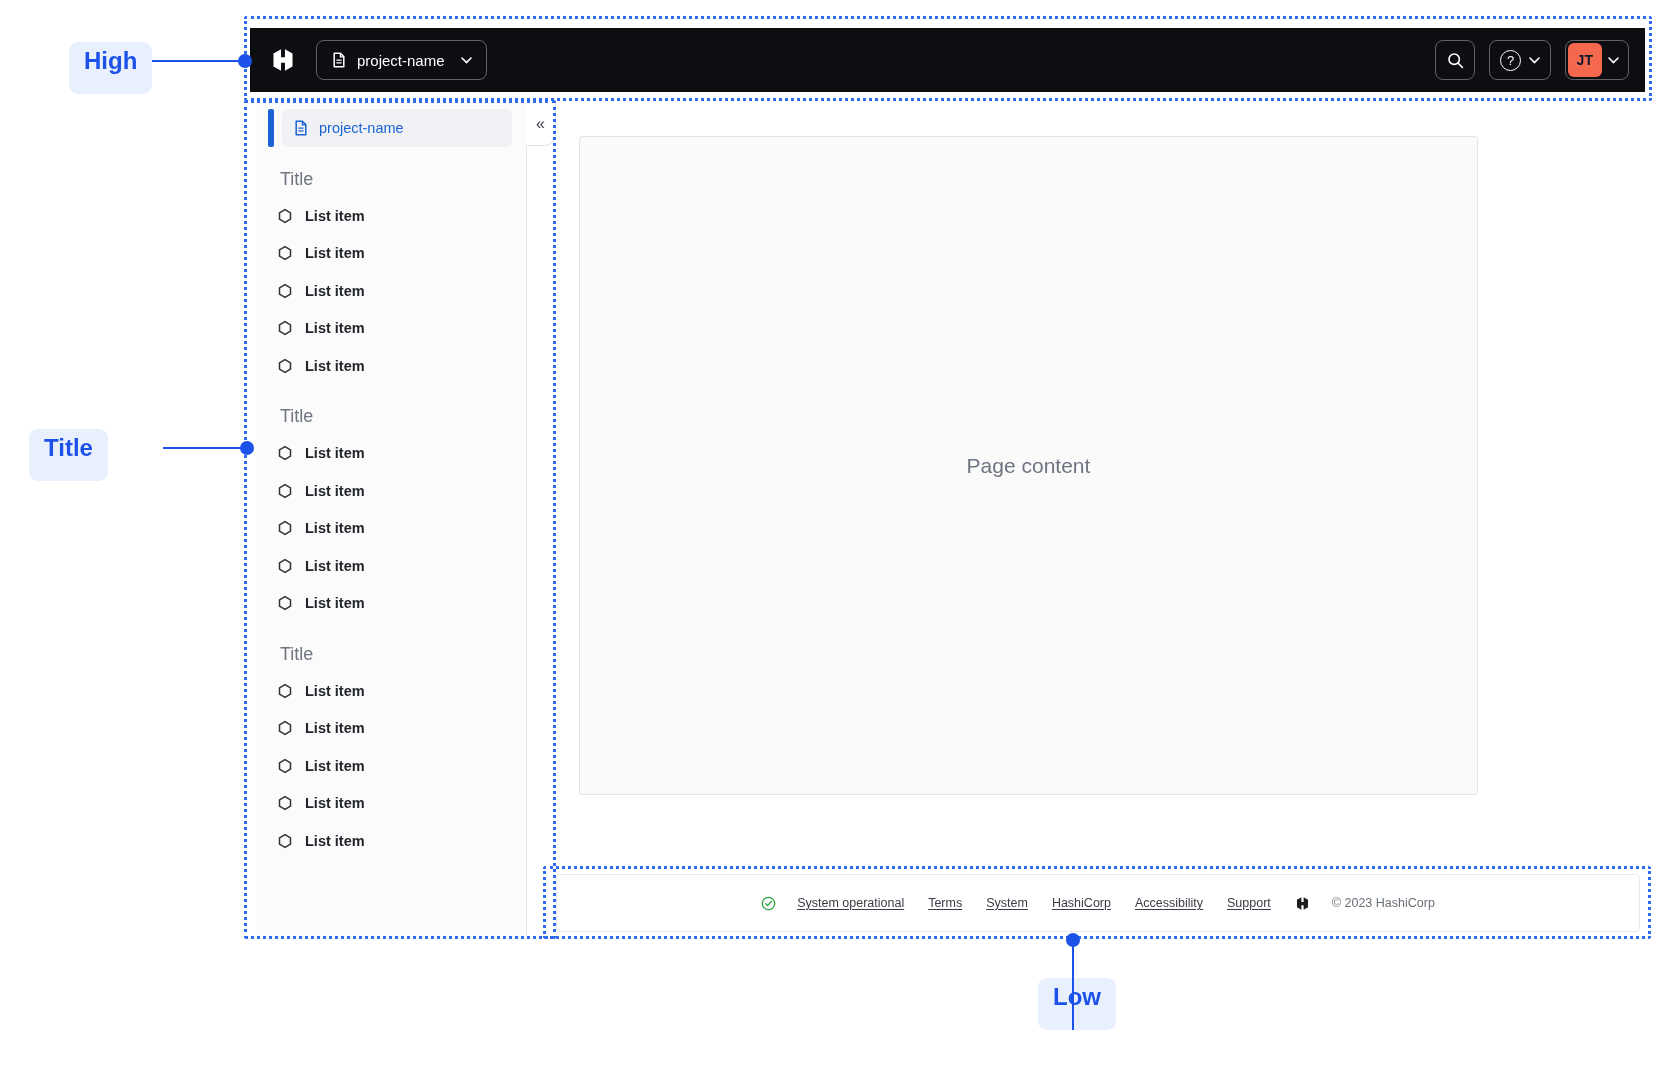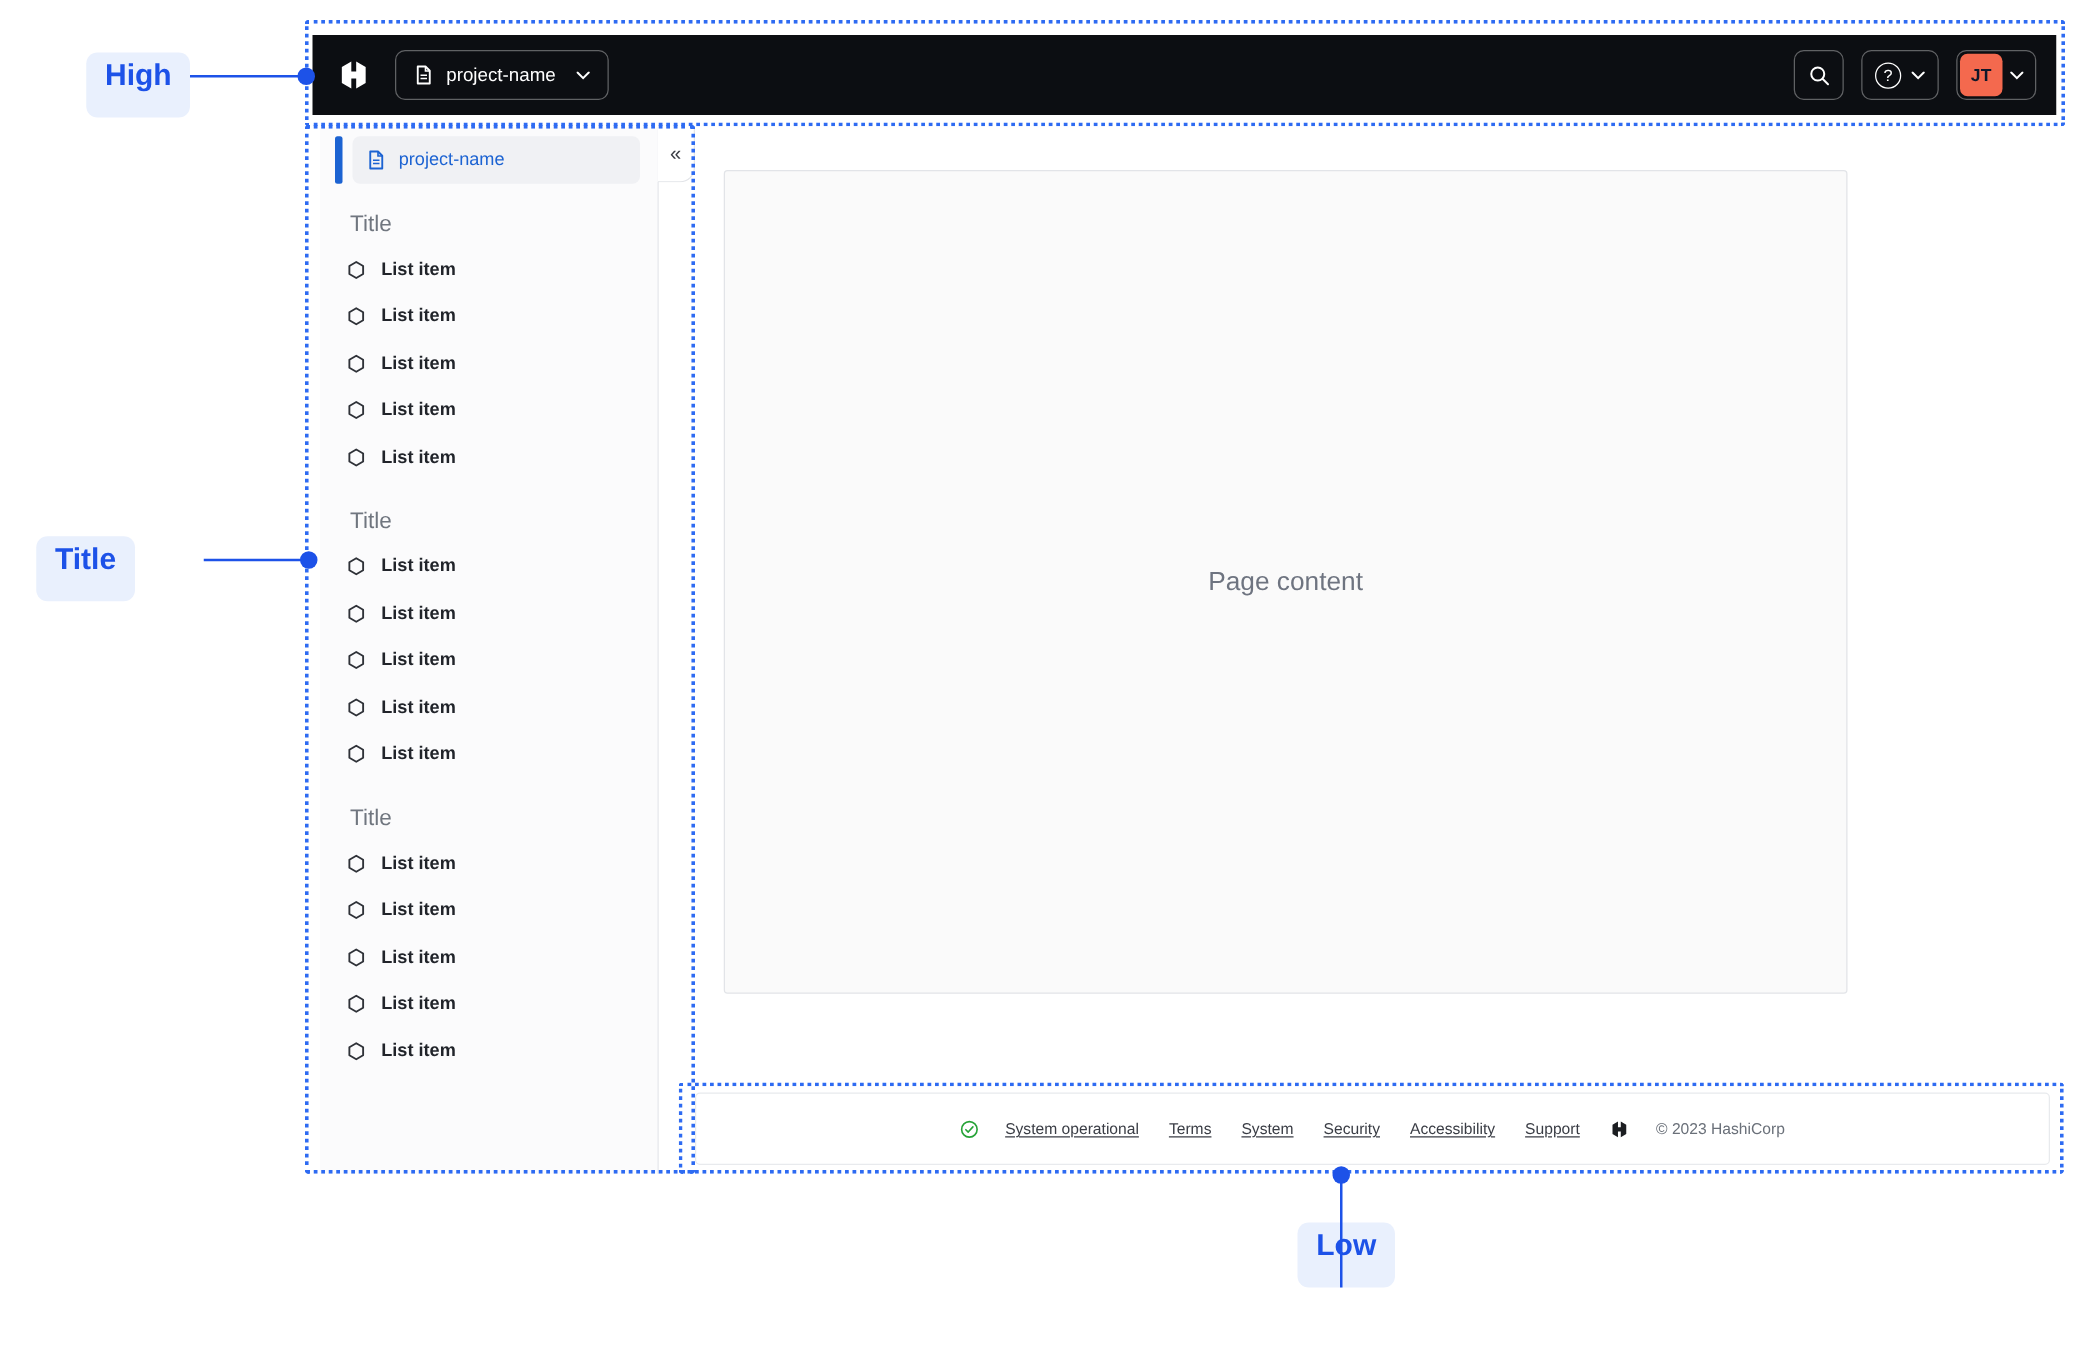--- a/index.html
+++ b/index.html
@@ -302,21 +302,21 @@
       <span>
         <svg width="15" height="15" viewBox="0 0 16 16">
           <circle cx="8" cy="8" r="6.6" fill="none" stroke="#27a338" stroke-width="1.4"></circle>
           <path d="M5 8.3l2 2 4-4.4" fill="none" stroke="#27a338" stroke-width="1.4" stroke-linecap="round" stroke-linejoin="round"></path>
         </svg>
       </span>
       <span class="foot-link">System operational</span>
     </span>
     <span class="foot-link">Terms</span>
     <span class="foot-link">System</span>
-    <span class="foot-link">Security</span>
+    <span class="foot-link">HashiCorp</span>
     <span class="foot-link">Accessibility</span>
     <span class="foot-link">Support</span>
     <span class="foot-copy">
       <span>
         <svg width="15" height="15" viewBox="0 0 24 24">
           <path d="M10.2 2 L3.2 6.05 V17.95 L10.2 22 V14.6 H13.8 V22 L20.8 17.95 V6.05 L13.8 2 V9.4 H10.2 Z" fill="#1b1d21"></path>
         </svg>
       </span>
       <span>© 2023 HashiCorp</span>
     </span>

